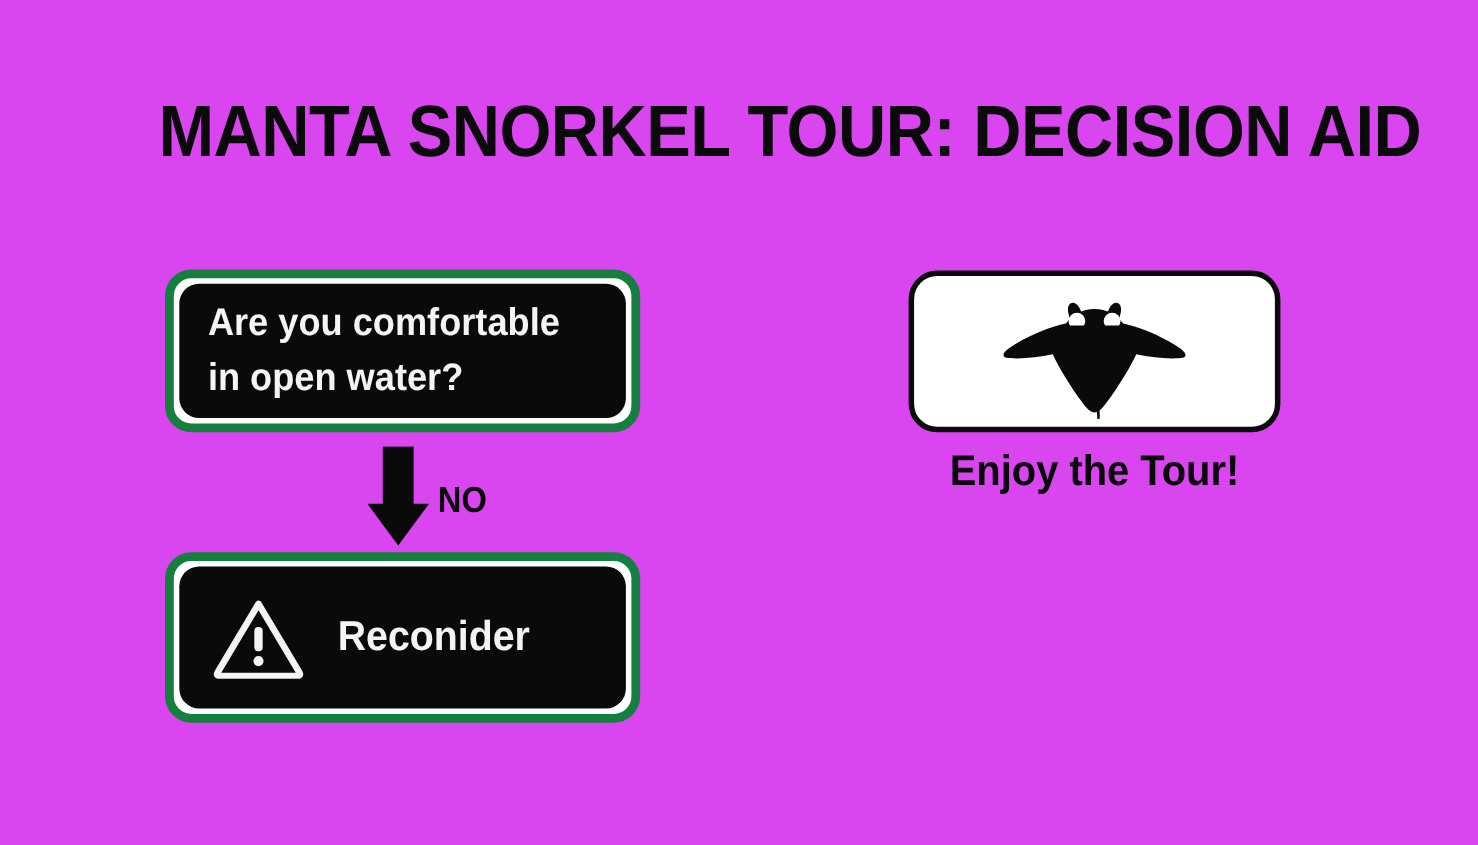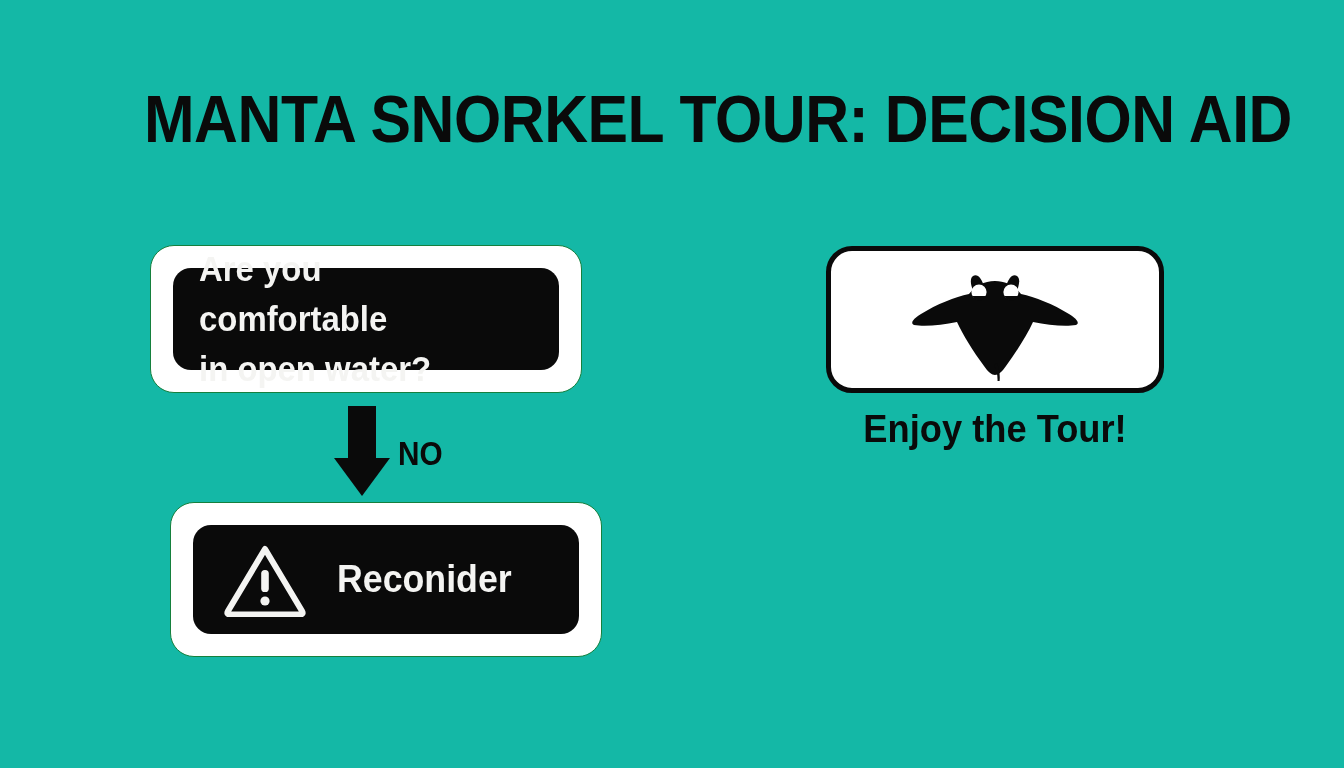--- a/index.html
+++ b/index.html
@@ -12,21 +12,21 @@
     background: #fbfbf9;
     font-family: "Liberation Sans", sans-serif;
     overflow: hidden;
     position: relative;
   }
 
   #canvas {
     position: relative;
     width: 1344px;
     height: 768px;
-    background: #14b8a6;
+    background: #d946ef;
   }
 
   
   .title {
     position: absolute;
     left: 144px;
     top: 82px;
     font-size: 66px;
     line-height: 74px;
     font-weight: 700;
@@ -35,24 +35,24 @@
     white-space: nowrap;
     transform: scaleX(0.92);
     transform-origin: left top;
     font-family: "Liberation Sans", sans-serif;
   }
 
   
   .box-outer {
     position: absolute;
     box-sizing: border-box;
-    border: 1px solid #15803d;
+    border: 8px solid #15803d;
     border-radius: 24px;
     background: #ffffff;
-    padding: 22px;
+    padding: 5px;
   }
   .box-inner {
     box-sizing: border-box;
     width: 100%;
     height: 100%;
     border-radius: 18px;
     background: #0a0a0a;
     display: flex;
     align-items: center;
     padding: 0 26px;
@@ -72,21 +72,20 @@
     transform: scaleX(0.94);
     transform-origin: left center;
     white-space: pre-line;
   }
 
   #reconsider-box {
     left: 150px;
     top: 502px;
     width: 432px;
     height: 155px;
-    margin-left: 20px;
   }
   #reconsider-box .box-inner {
     padding: 0 30px;
     gap: 30px;
   }
   #reconsider-text {
     color: #f4f4f2;
     font-size: 38px;
     font-weight: 700;
     transform: scaleX(0.94);

